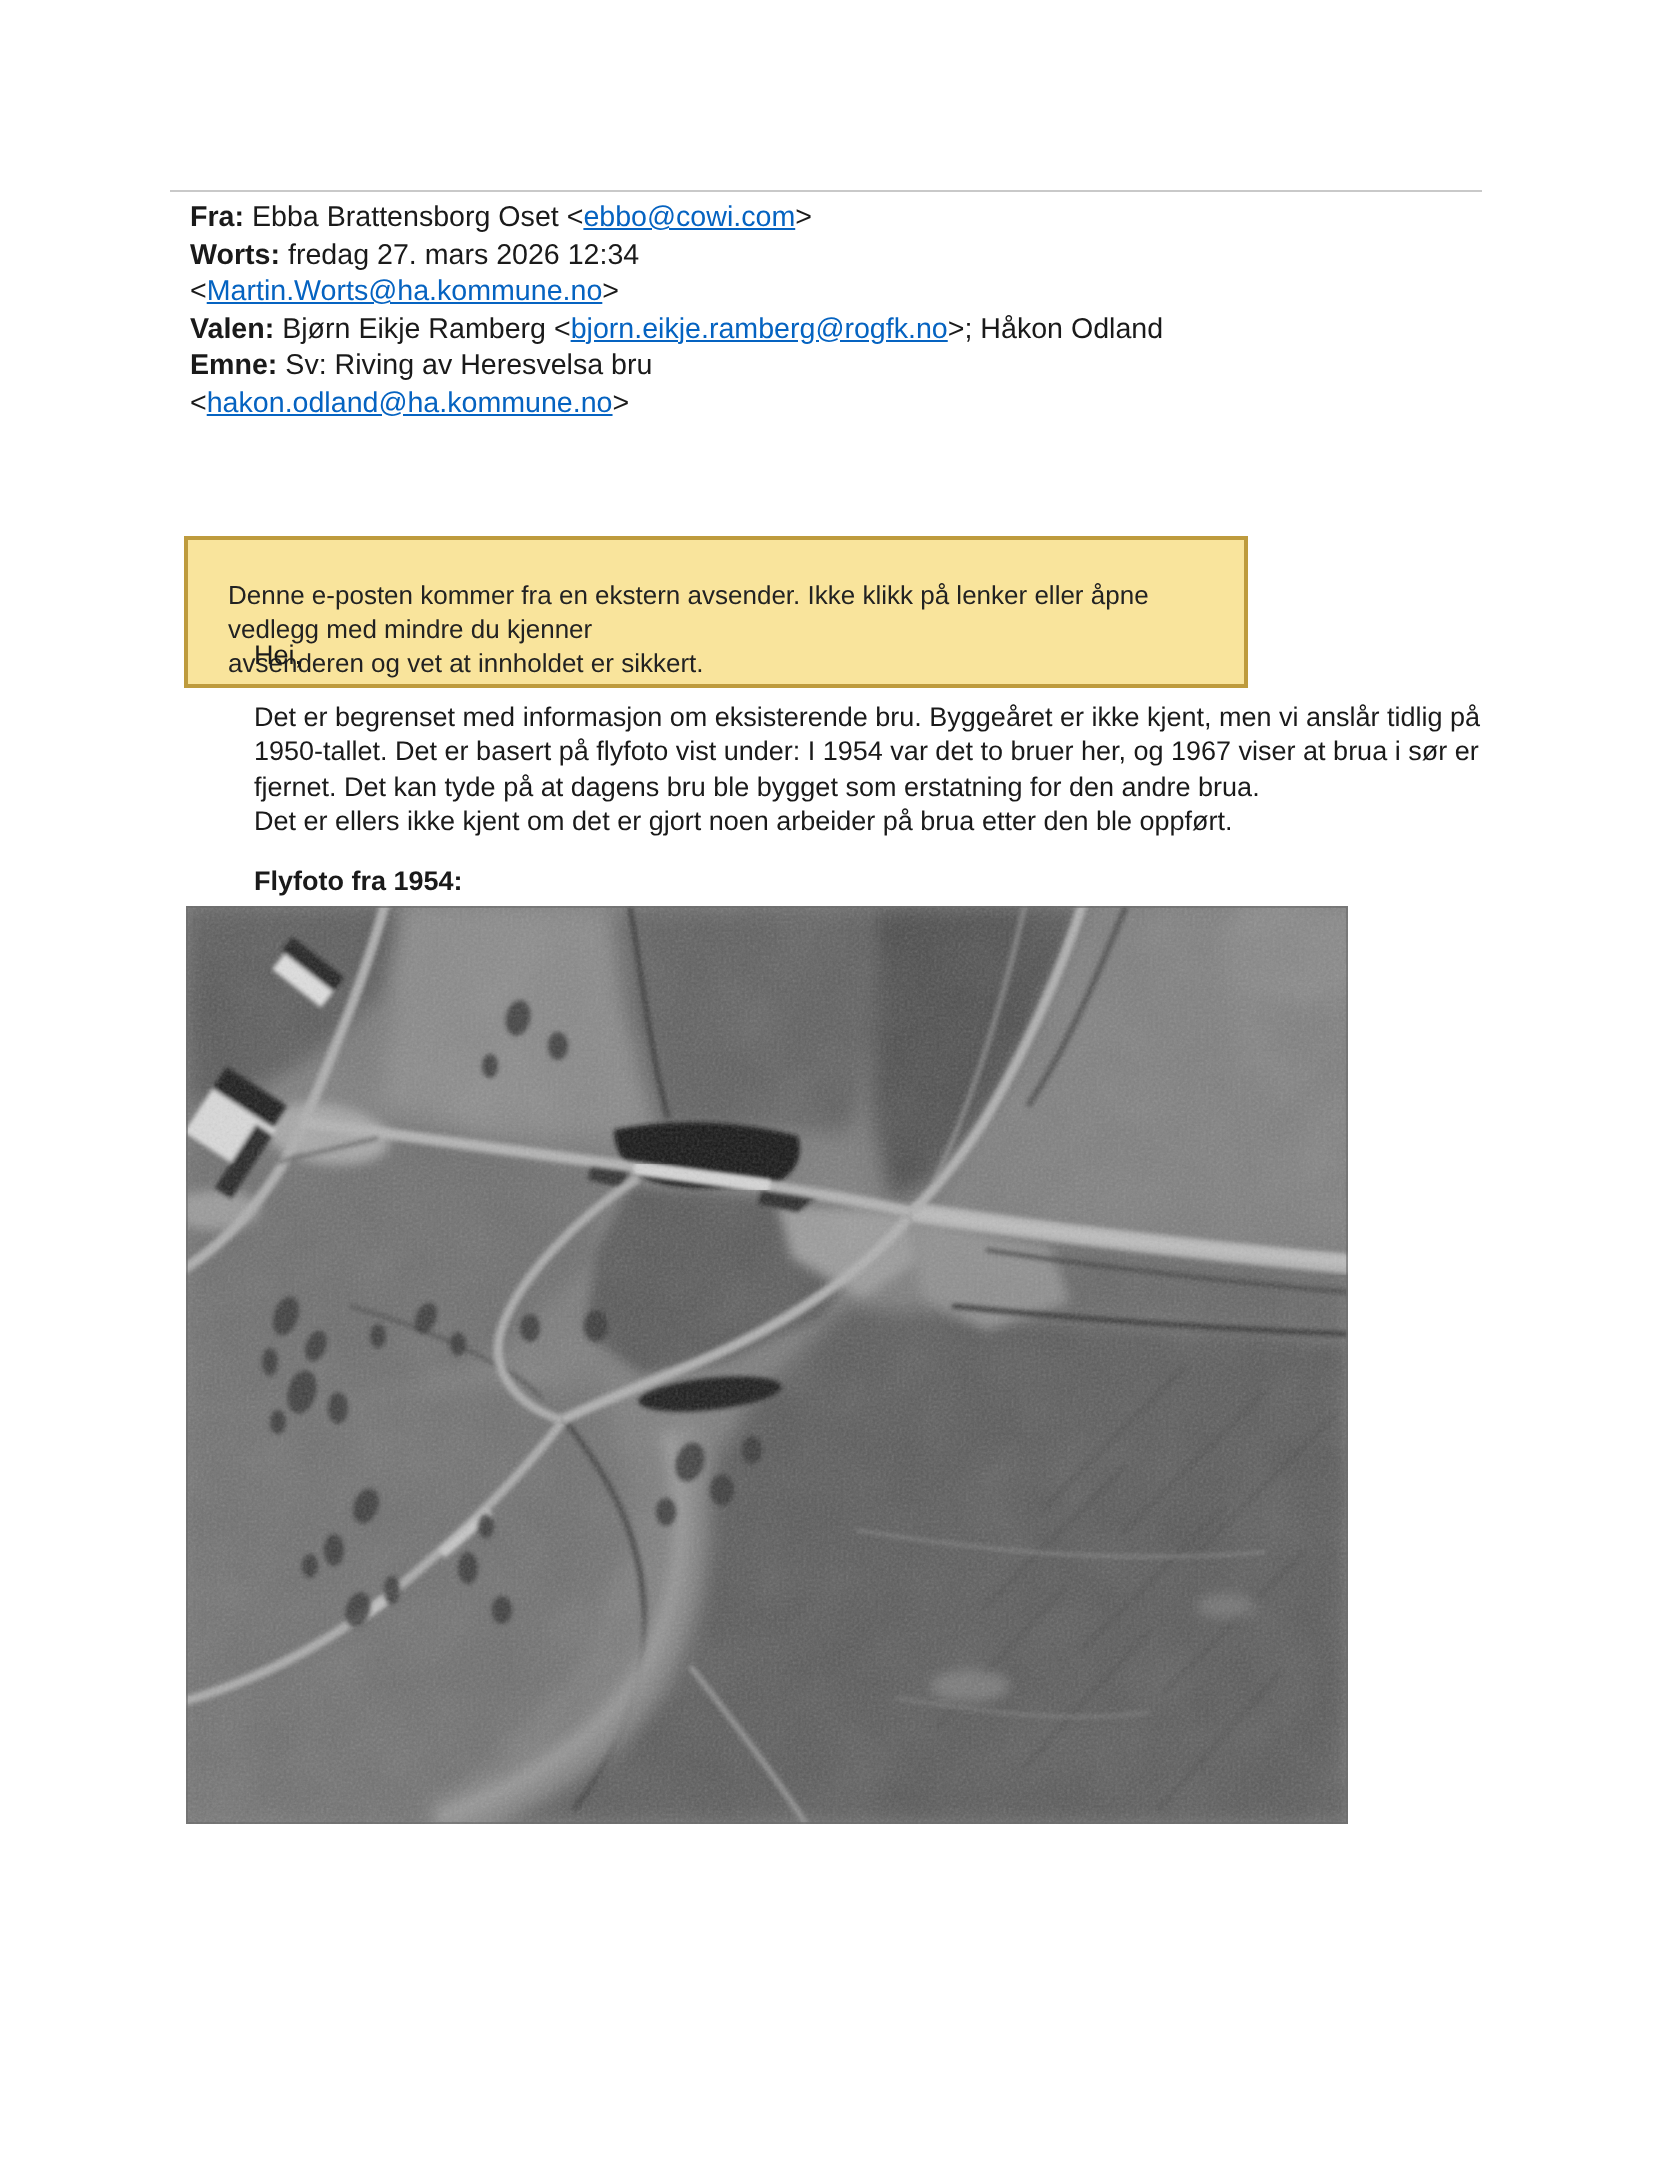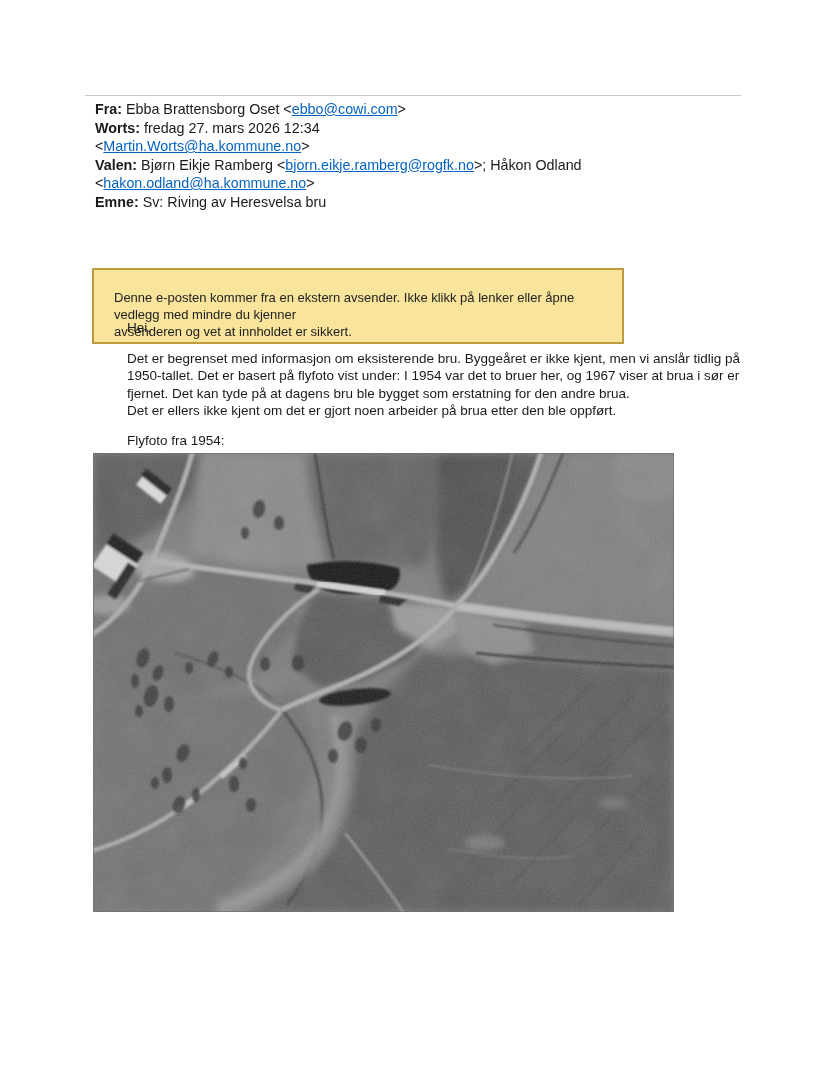--- a/index.html
+++ b/index.html
@@ -14,37 +14,37 @@
   a.hlink{color:var(--link,#0563C1);cursor:pointer;}
   .banner{
     position:absolute;left:92px;top:268px;width:532px;box-sizing:border-box;
     border:2px solid #BE9B3D;background:#F9E49C;padding:2px 20px;
     font-size:13px;line-height:17px;color:#222;white-space:pre-line;
   }
   .bodyblk{position:absolute;left:95px;top:315px;width:700px;font-size:13.5px;line-height:17.2px;}
   .bodyblk .para{margin:4px;white-space:pre-line;padding-left:28px;}
   .p1{margin-top:14px !important;}
   .p2{margin-top:7px !important;}
-  .caption{margin-top:13px !important;}
+  .caption{margin-top:13px !important;font-weight:bold;}
   .photo{margin:0 0 0 -2px;line-height:0;width:581px;height:459px;}
 </style>
 </head>
 <body>
 
 <div class="page" style="--link: #0563C1; background: rgb(255, 255, 255);">
 
   <div class="toprule" style="background: rgb(201, 201, 201);"></div>
 
   <div class="hdr" id="hdr">
       <div class="hline"><b>Fra: </b><span>Ebba Brattensborg Oset &lt;</span><a class="hlink" href="#">ebbo@cowi.com</a><span>&gt;</span></div>
       <div class="hline"><b>Worts: </b><span>fredag 27. mars 2026 12:34</span></div>
       <div class="hline"><span>&lt;</span><a class="hlink" href="#">Martin.Worts@ha.kommune.no</a><span>&gt;</span></div>
       <div class="hline"><b>Valen: </b><span>Bjørn Eikje Ramberg &lt;</span><a class="hlink" href="#">bjorn.eikje.ramberg@rogfk.no</a><span>&gt;; Håkon Odland</span></div>
+      <div class="hline"><b>Emne: </b><span>Sv: Riving av Heresvelsa bru</span></div>
       <div class="hline"><span>&lt;</span><a class="hlink" href="#">hakon.odland@ha.kommune.no</a><span>&gt;</span></div>
-      <div class="hline"><b>Emne: </b><span>Sv: Riving av Heresvelsa bru</span></div>
     </div>
 
   <div class="banner" style="background: rgb(249, 228, 156); border-color: rgb(190, 155, 61);">
     <span>Denne e-posten kommer fra en ekstern avsender. Ikke klikk på lenker eller åpne vedlegg med mindre du kjenner
 avsenderen og vet at innholdet er sikkert.</span>
   </div>
 
   <div class="bodyblk">
     <div class="para">Hei,</div>
     <div class="para p1">Det er begrenset med informasjon om eksisterende bru. Byggeåret er ikke kjent, men vi anslår tidlig på

